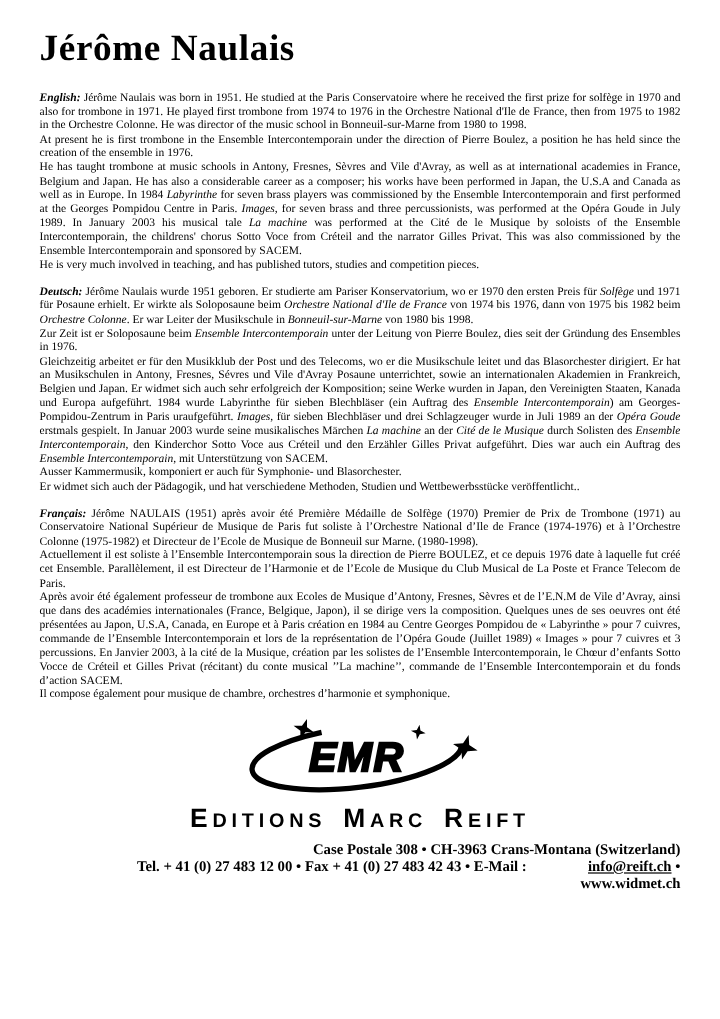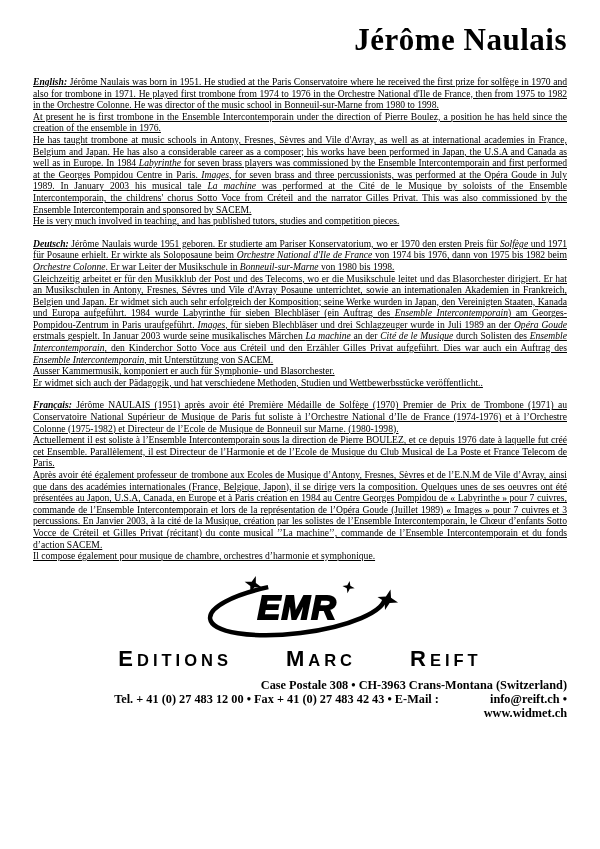--- a/index.html
+++ b/index.html
@@ -8,73 +8,72 @@
     width:600px;height:849px;
     background:#ffffff;
     overflow:hidden;
     font-family:"Liberation Serif", serif;
     color:#000;
     box-sizing:border-box;
     padding:22px 33px 0 33px;
   }
   .page-title{
     margin:0 0 18px 0;
-    text-align:right;
+    text-align:left;
     font-size:31px;
     font-weight:bold;
     letter-spacing:0.5px;
   }
   .bio-section{margin:0 0 11px 0;}
   .bio-section .para{
     margin:0;
     text-align:justify;
     font-size:9.6px;
     line-height:11.6px;
-    text-decoration:underline;
   }
   .s-i{font-style:italic;}
   .s-b{font-weight:bold;}
   .logo-block{margin-top:10px;text-align:right;}
   .emr-svg{display:block;margin:0 auto;}
   .wordmark{
     margin-top:0px;
     display:flex;justify-content:center;align-items:baseline;
     font-family:"Liberation Sans", sans-serif;
     font-weight:bold;
     letter-spacing:4px;
-    gap:40px;
   }
   .wm-word{margin:0 7px;white-space:nowrap;}
   .wm-init{font-size:22px;}
   .wm-rest{font-size:16.5px;}
   .footer{
     margin-top:6px;
     text-align:right;
     font-weight:bold;
     font-size:12.3px;
     line-height:14px;
   }
-  .email-link{margin-left:48px;}
+  .email-link{text-decoration:underline;margin-left:48px;}
 </style>
 </head>
 <body>
 
 <div class="page">
 
   <h1 class="page-title">Jérôme Naulais</h1>
 
   <div class="bio-section">
       <p class="para"><span class="s-b s-i">English:</span><span> Jérôme Naulais was born in 1951. He studied at the Paris Conservatoire where he received the first prize for solfège in 1970 and also for trombone in 1971. He played first trombone from 1974 to 1976 in the Orchestre National d'Ile de France, then from 1975 to 1982 in the Orchestre Colonne. He was director of the music school in Bonneuil-sur-Marne from 1980 to 1998.</span></p>
       <p class="para"><span>At present he is first trombone in the Ensemble Intercontemporain under the direction of Pierre Boulez, a position he has held since the creation of the ensemble in 1976.</span></p>
       <p class="para"><span>He has taught trombone at music schools in Antony, Fresnes, Sèvres and Vile d'Avray, as well as at international academies in France, Belgium and Japan. He has also a considerable career as a composer; his works have been performed in Japan, the U.S.A and Canada as well as in Europe. In 1984 </span><span class="s-i">Labyrinthe</span><span> for seven brass players was commissioned by the Ensemble Intercontemporain and first performed at the Georges Pompidou Centre in Paris. </span><span class="s-i">Images</span><span>, for seven brass and three percussionists, was performed at the Opéra Goude in July 1989. In January 2003 his musical tale </span><span class="s-i">La machine</span><span> was performed at the Cité de le Musique by soloists of the Ensemble Intercontemporain, the childrens' chorus Sotto Voce from Créteil and the narrator Gilles Privat. This was also commissioned by the Ensemble Intercontemporain and sponsored by SACEM.</span></p>
       <p class="para"><span>He is very much involved in teaching, and has published tutors, studies and competition pieces.</span></p>
     </div>
 
   <div class="bio-section">
       <p class="para"><span class="s-b s-i">Deutsch:</span><span> Jérôme Naulais wurde 1951 geboren. Er studierte am Pariser Konservatorium, wo er 1970 den ersten Preis für </span><span class="s-i">Solfège</span><span> und 1971 für Posaune erhielt. Er wirkte als Soloposaune beim </span><span class="s-i">Orchestre National d'Ile de France</span><span> von 1974 bis 1976, dann von 1975 bis 1982 beim </span><span class="s-i">Orchestre Colonne</span><span>. Er war Leiter der Musikschule in </span><span class="s-i">Bonneuil-sur-Marne</span><span> von 1980 bis 1998.</span></p>
+      <p class="para"><span>Zur Zeit ist er Soloposaune beim </span><span class="s-i">Ensemble Intercontemporain</span><span> unter der Leitung von Pierre Boulez, dies seit der Gründung des Ensembles in 1976.</span></p>
       <p class="para"><span>Gleichzeitig arbeitet er für den Musikklub der Post und des Telecoms, wo er die Musikschule leitet und das Blasorchester dirigiert. Er hat an Musikschulen in Antony, Fresnes, Sévres und Vile d'Avray Posaune unterrichtet, sowie an internationalen Akademien in Frankreich, Belgien und Japan. Er widmet sich auch sehr erfolgreich der Komposition; seine Werke wurden in Japan, den Vereinigten Staaten, Kanada und Europa aufgeführt. 1984 wurde Labyrinthe für sieben Blechbläser (ein Auftrag des </span><span class="s-i">Ensemble Intercontemporain</span><span>) am Georges-Pompidou-Zentrum in Paris uraufgeführt. </span><span class="s-i">Images</span><span>, für sieben Blechbläser und drei Schlagzeuger wurde in Juli 1989 an der </span><span class="s-i">Opéra Goude</span><span> erstmals gespielt. In Januar 2003 wurde seine musikalisches Märchen </span><span class="s-i">La machine</span><span> an der </span><span class="s-i">Cité de le Musique</span><span> durch Solisten des </span><span class="s-i">Ensemble Intercontemporain</span><span>, den Kinderchor Sotto Voce aus Créteil und den Erzähler Gilles Privat aufgeführt. Dies war auch ein Auftrag des </span><span class="s-i">Ensemble Intercontemporain</span><span>, mit Unterstützung von SACEM.</span></p>
       <p class="para"><span>Ausser Kammermusik, komponiert er auch für Symphonie- und Blasorchester.</span></p>
       <p class="para"><span>Er widmet sich auch der Pädagogik, und hat verschiedene Methoden, Studien und Wettbewerbsstücke veröffentlicht..</span></p>
     </div>
 
   <div class="bio-section">
       <p class="para"><span class="s-b s-i">Français:</span><span> Jérôme NAULAIS (1951) après avoir été Première Médaille de Solfège (1970) Premier de Prix de Trombone (1971) au Conservatoire National Supérieur de Musique de Paris fut soliste à l’Orchestre National d’Ile de France (1974-1976) et à l’Orchestre Colonne (1975-1982) et Directeur de l’Ecole de Musique de Bonneuil sur Marne. (1980-1998).</span></p>
       <p class="para"><span>Actuellement il est soliste à l’Ensemble Intercontemporain sous la direction de Pierre BOULEZ, et ce depuis 1976 date à laquelle fut créé cet Ensemble. Parallèlement, il est Directeur de l’Harmonie et de l’Ecole de Musique du Club Musical de La Poste et France Telecom de Paris.</span></p>
       <p class="para"><span>Après avoir été également professeur de trombone aux Ecoles de Musique d’Antony, Fresnes, Sèvres et de l’E.N.M de Vile d’Avray, ainsi que dans des académies internationales (France, Belgique, Japon), il se dirige vers la composition. Quelques unes de ses oeuvres ont été présentées au Japon, U.S.A, Canada, en Europe et à Paris création en 1984 au Centre Georges Pompidou de « Labyrinthe » pour 7 cuivres, commande de l’Ensemble Intercontemporain et lors de la représentation de l’Opéra Goude (Juillet 1989) « Images » pour 7 cuivres et 3 percussions. En Janvier 2003, à la cité de la Musique, création par les solistes de l’Ensemble Intercontemporain, le Chœur d’enfants Sotto Vocce de Créteil et Gilles Privat (récitant) du conte musical ’’La machine’’,  commande de l’Ensemble Intercontemporain et du fonds d’action SACEM.</span></p>
       <p class="para"><span>Il compose également pour musique de chambre, orchestres d’harmonie et symphonique.</span></p>

